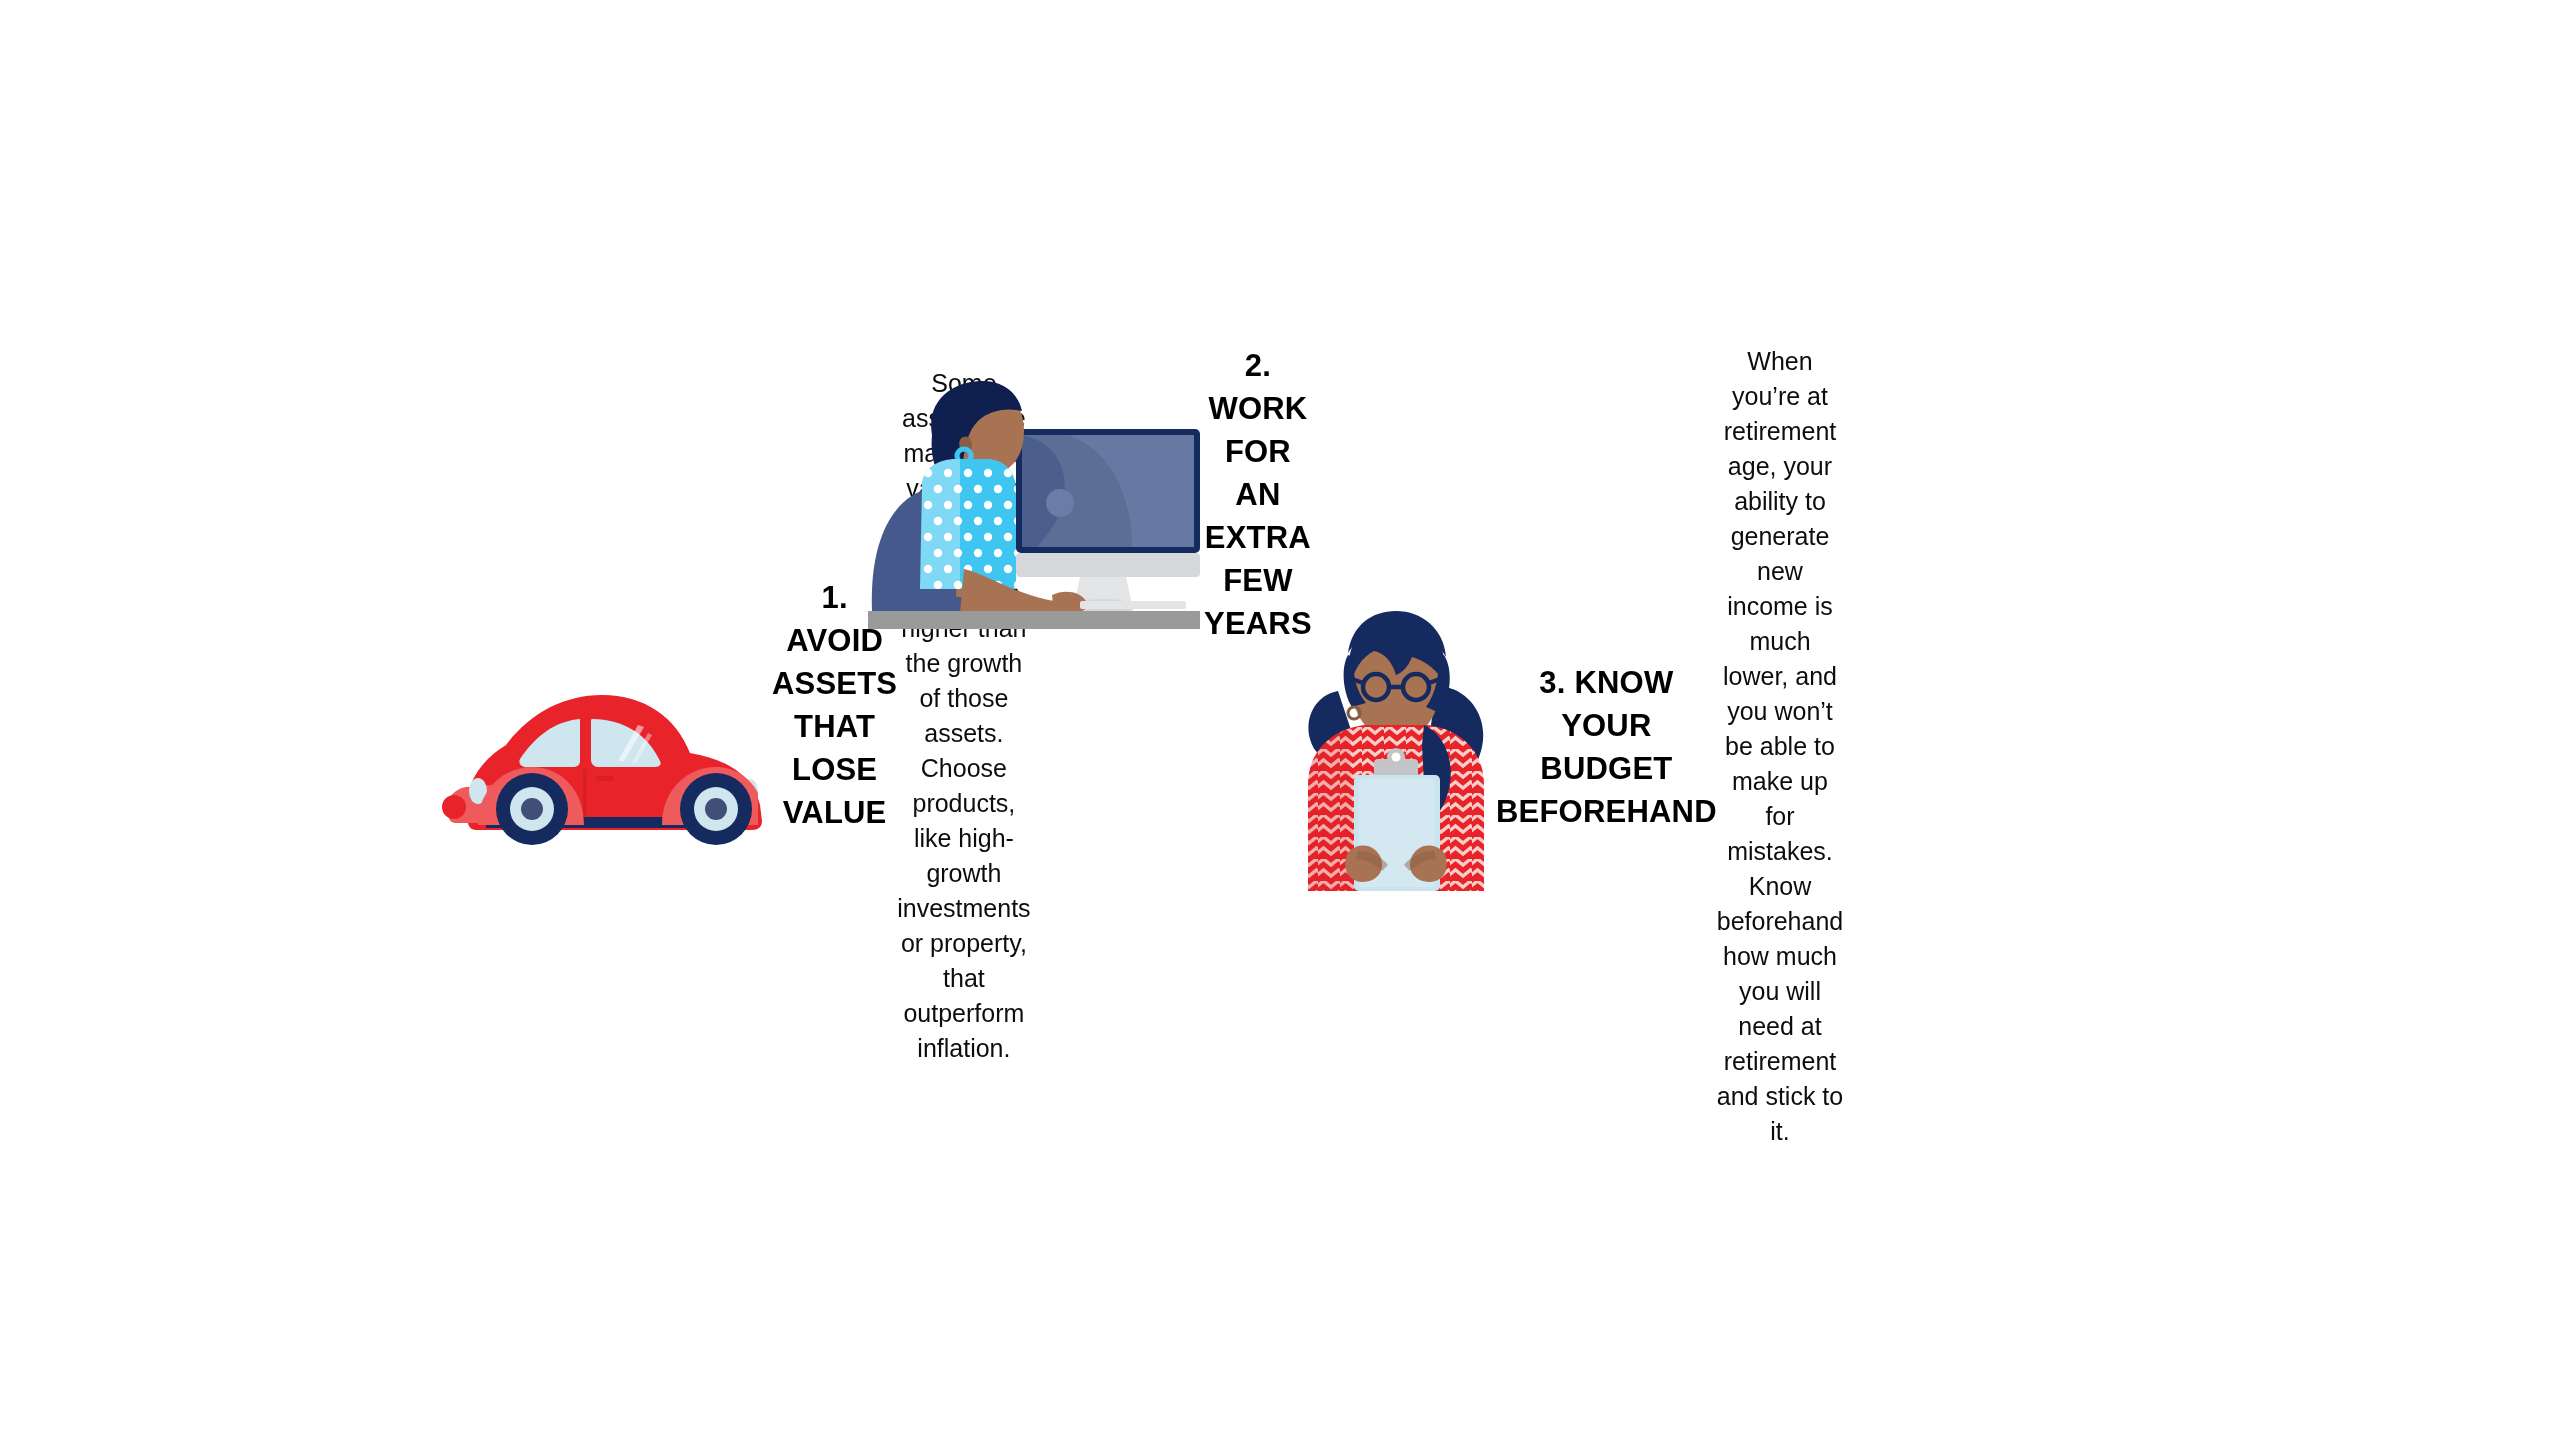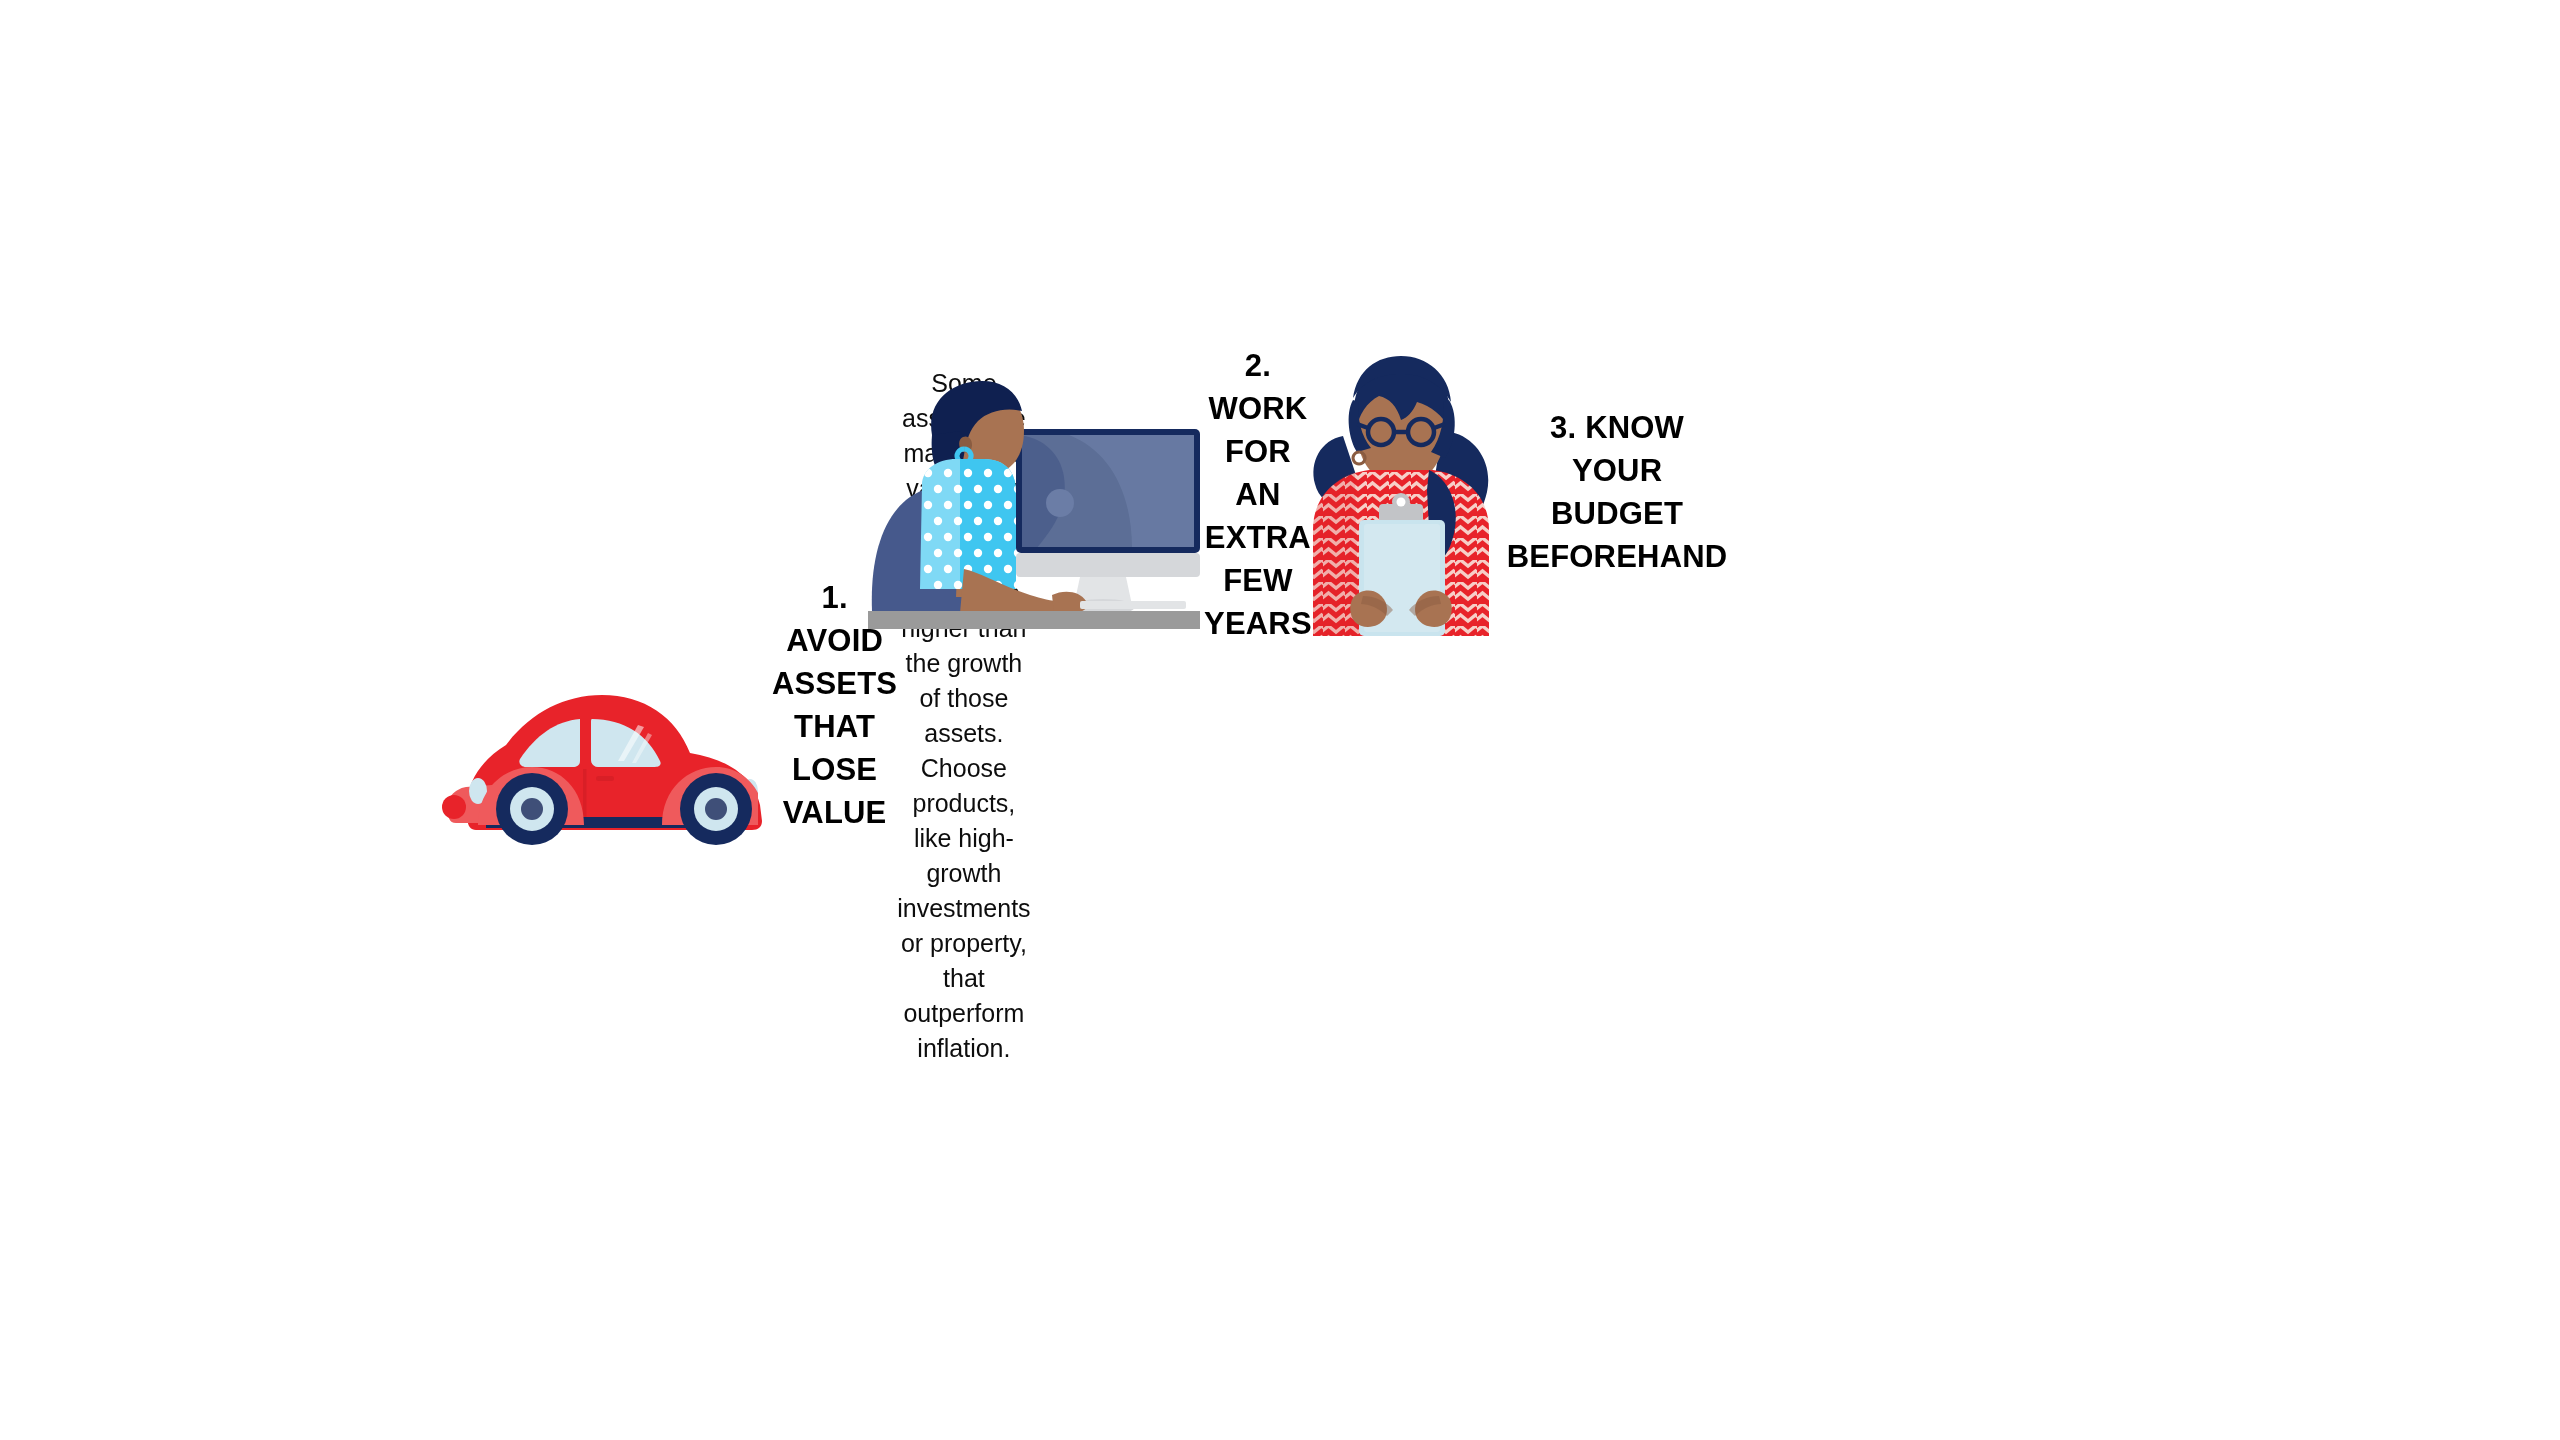--- a/index.html
+++ b/index.html
@@ -320,16 +320,17 @@
                    C78 288 62 290 54 282 C48 276 48 264 52 258 Z" fill="#a87352"></path>
           <path d="M62 256 C74 256 86 262 92 270 L86 276 C78 268 68 264 60 264 Z" fill="#8a5c41" opacity="0.45"></path>
           <path d="M148 258 C142 250 130 248 122 254 C114 260 112 270 116 278
                    C122 288 138 290 146 282 C152 276 152 264 148 258 Z" fill="#a87352"></path>
           <path d="M138 256 C126 256 114 262 108 270 L114 276 C122 268 132 264 140 264 Z" fill="#8a5c41" opacity="0.45"></path>
         </svg>
       </div>
 
       <div class="heading">3. KNOW YOUR BUDGET BEFOREHAND</div>
 
+      <div class="body-copy">When you’re at retirement age, your ability to generate new income is much lower, and you won’t be able to make up for mistakes. Know beforehand how much you will need at retirement and stick to it.</div>
     </div>
 
   </div>
 </div>
 
 </body></html>

